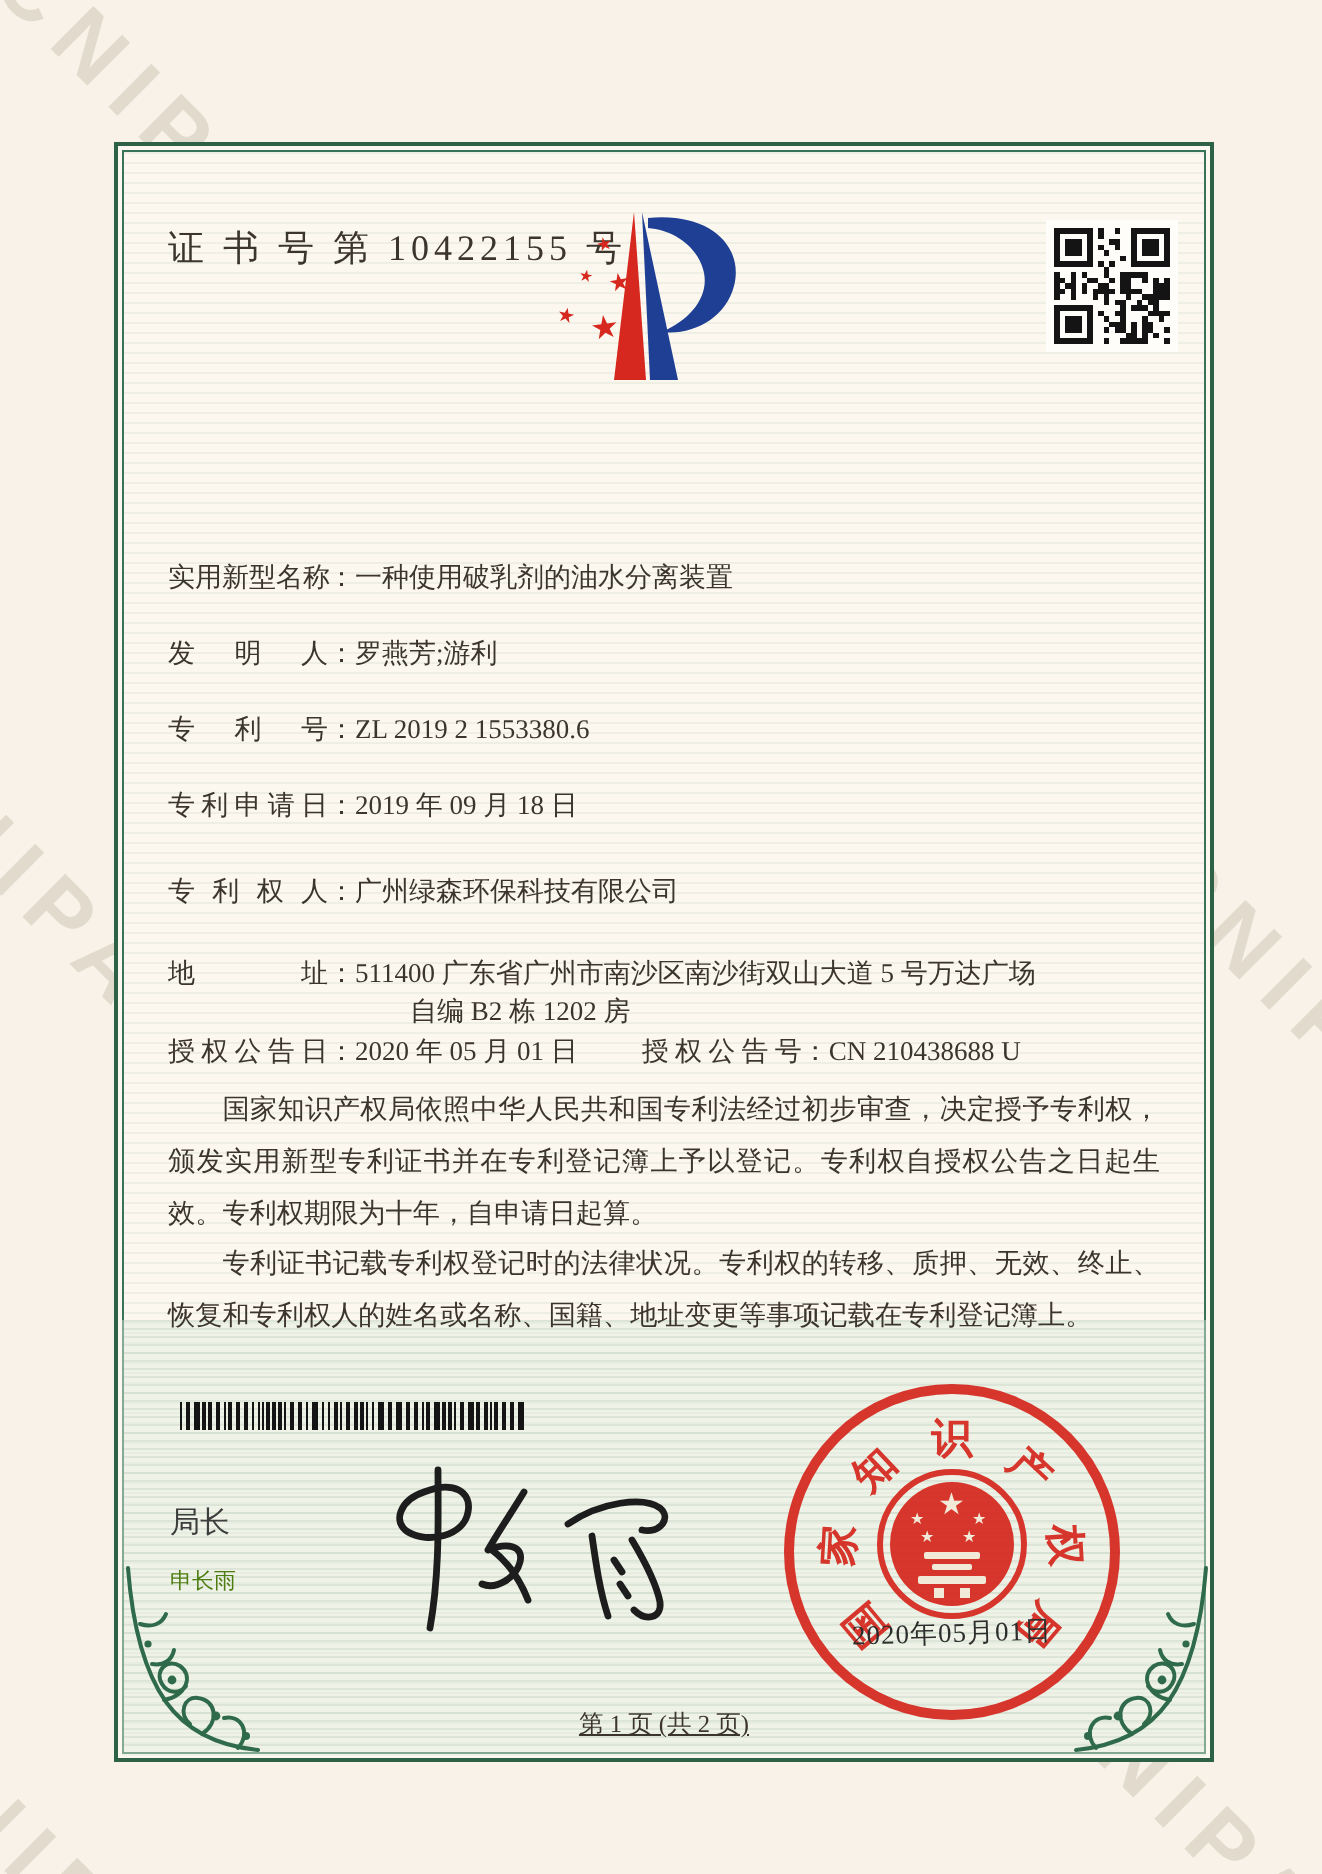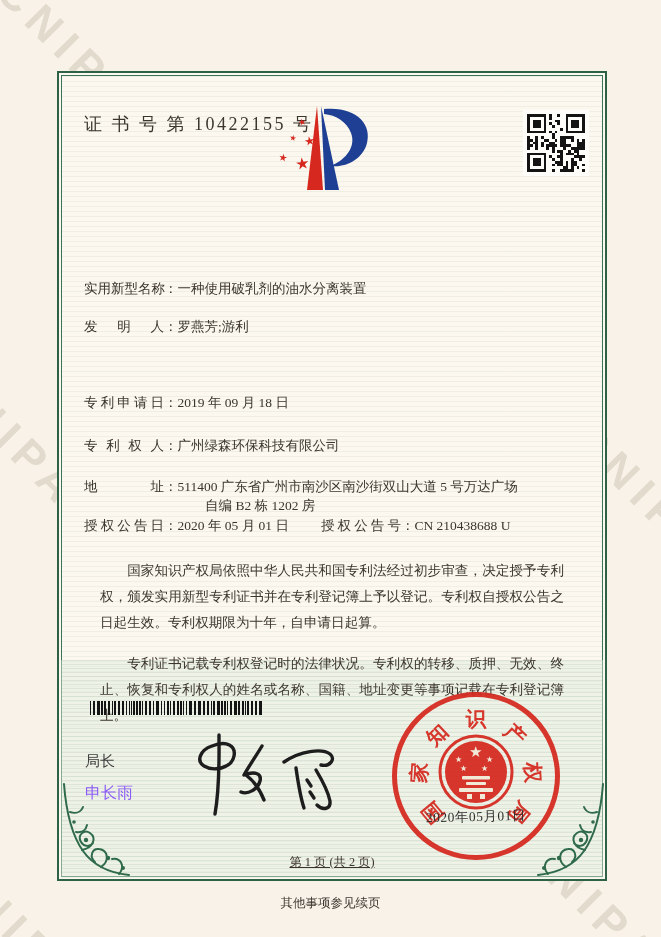--- a/index.html
+++ b/index.html
@@ -36,25 +36,25 @@
          font-size:31px;font-weight:bold;letter-spacing:5px;color:#141414;}
 
   .row{position:absolute;left:84px;font-size:13.5px;white-space:nowrap;color:#3b352e;}
   .flabel{display:inline-block;width:80px;text-align:justify;text-align-last:justify;vertical-align:bottom;}
   .r1{top:280px}.r2{top:318px}.r3{top:356px}.r4{top:394px}.r5{top:437px}
   .r6{top:478px}.r6b{top:497px;left:205px}.r7{top:517px}
   .pair2{margin-left:32px;}
 
   .legal{position:absolute;left:84px;top:542px;width:496px;font-size:13.6px;
          line-height:25.8px;text-align:justify;color:#3b352e;}
-  .legal p{margin:16px;text-indent:2em;}
+  .legal p{margin:0;text-indent:2em;}
 
   .barcode{position:absolute;left:90px;top:701px;}
   .director-title{position:absolute;left:85px;top:752px;font-family:Liberation Serif, serif;font-size:15px;color:#3d3d3d;}
-  .director-name{position:absolute;left:85px;top:783px;font-family:"Liberation Sans","DejaVu Sans",sans-serif;font-size:16px;color:#8b5cf6;}
+  .director-name{position:absolute;left:85px;top:783px;font-family:"Liberation Sans","DejaVu Sans",sans-serif;font-size:11px;color:#4d7c0f;}
   .signature{position:absolute;left:182px;top:728px;}
 
   
   .seal{position:absolute;left:392px;top:692px;width:168px;height:168px;z-index:4;opacity:0.93;}
   .seal-ring{position:absolute;inset:0;border:5.5px solid #d5281e;border-radius:50%;box-sizing:border-box;}
   .seal-arc{position:absolute;left:50%;top:50%;width:0;height:0;}
   .seal-char{position:absolute;left:-11px;top:-11px;width:22px;height:22px;display:flex;
              align-items:center;justify-content:center;font-size:20.5px;font-weight:bold;color:#d5281e;}
   .seal-emblem{position:absolute;left:44px;top:36px;}
   .seal-date{position:absolute;left:-6px;top:116px;width:180px;text-align:center;font-size:13.5px;
@@ -352,20 +352,23 @@
         </svg>
     </div>
 
 
     <div class="row r1">
       <span class="flabel">实用新型名称</span><span>：</span><span>一种使用破乳剂的油水分离装置</span>
     </div>
     <div class="row r2">
       <span class="flabel">发明人</span><span>：</span><span>罗燕芳;游利</span>
     </div>
+    <div class="row r3">
+      <span class="flabel">专利号</span><span>：</span><span>ZL 2019 2 1553380.6</span>
+    </div>
     <div class="row r4">
       <span class="flabel">专利申请日</span><span>：</span><span>2019 年 09 月 18 日</span>
     </div>
     <div class="row r5">
       <span class="flabel">专利权人</span><span>：</span><span>广州绿森环保科技有限公司</span>
     </div>
     <div class="row r6">
       <span class="flabel">地址</span><span>：</span><span>511400 广东省广州市南沙区南沙街双山大道 5 号万达广场</span>
     </div>
     <div class="row r6b">
@@ -476,15 +479,14 @@
           <rect x="30" y="54" width="20" height="3" rx="1"></rect>
           <rect x="23" y="60" width="34" height="4" rx="1"></rect>
           <rect x="31" y="66" width="5" height="5"></rect>
           <rect x="44" y="66" width="5" height="5"></rect>
         </g>
       </svg>
       <div class="seal-date">2020年05月01日</div>
     </div>
 
     <div class="page-number">第 1 页 (共 2 页)</div>
-    <div class="continuation">其他事项参见续页</div>
   </div>
 </div>
 
 </body></html>

